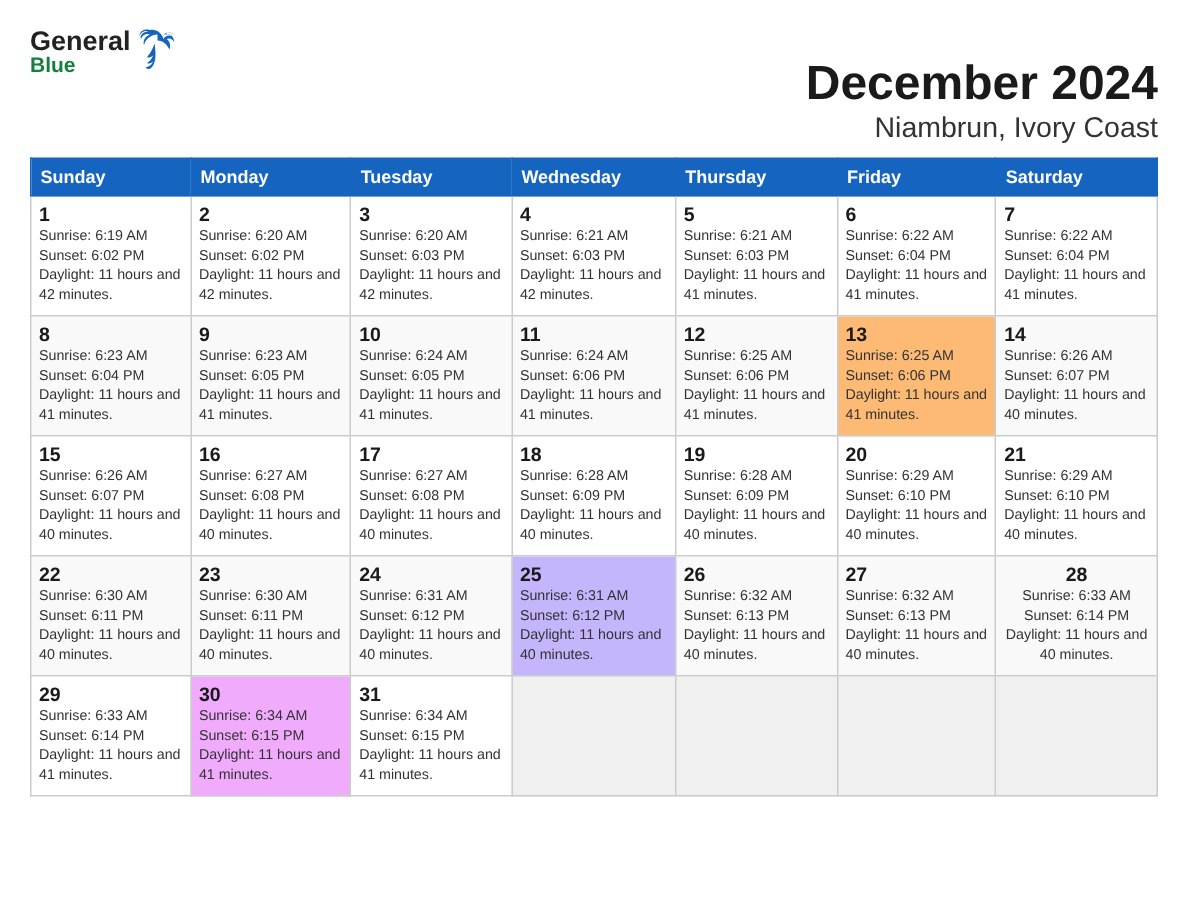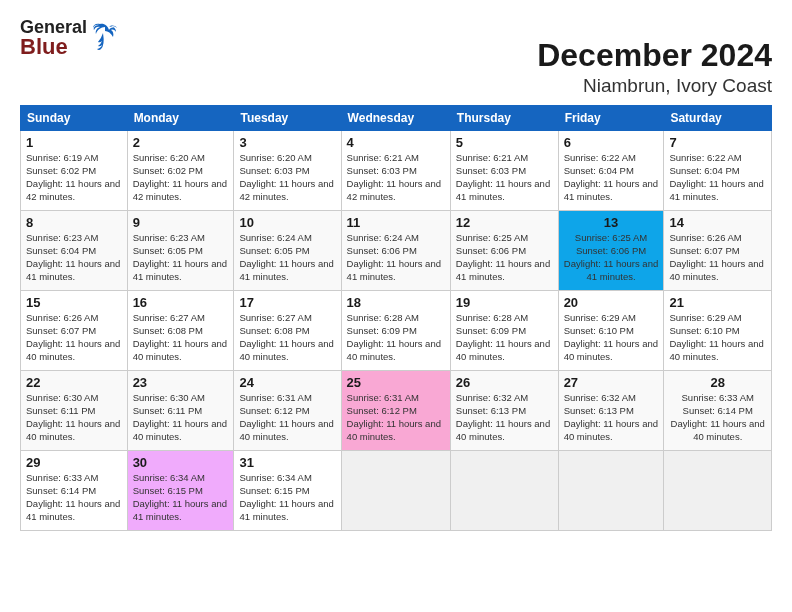--- a/index.html
+++ b/index.html
@@ -88,23 +88,23 @@
       display: flex;
       flex-direction: column;
       line-height: 1;
     }
     .gen-text {
       font-size: 18px;
       font-weight: bold;
       color: #222;
     }
     .blue-text {
-      font-size: 22px;
-      font-weight: bold;
-      color: #7f1d1d;
+      font-size: 14px;
+      font-weight: bold;
+      color: #15803d;
     }
     .bird-svg {
       margin-left: 2px;
       margin-bottom: 2px;
     }
   </style>
 </head>
 <body>
 
 <div class="page">
@@ -186,21 +186,21 @@
             <div class="day-info">Sunrise: 6:24 AM<br>Sunset: 6:05 PM<br>Daylight: 11 hours and 41 minutes.</div>
           </td>
           <td style="background: rgb(249, 249, 249);">
             <span class="day-number">11</span>
             <div class="day-info">Sunrise: 6:24 AM<br>Sunset: 6:06 PM<br>Daylight: 11 hours and 41 minutes.</div>
           </td>
           <td style="background: rgb(249, 249, 249);">
             <span class="day-number">12</span>
             <div class="day-info">Sunrise: 6:25 AM<br>Sunset: 6:06 PM<br>Daylight: 11 hours and 41 minutes.</div>
           </td>
-          <td style="background: #0ea5e9; text-align: center;">
+          <td style="background: #fdba74;">
             <span class="day-number">13</span>
             <div class="day-info">Sunrise: 6:25 AM<br>Sunset: 6:06 PM<br>Daylight: 11 hours and 41 minutes.</div>
           </td>
           <td style="background: rgb(249, 249, 249);">
             <span class="day-number">14</span>
             <div class="day-info">Sunrise: 6:26 AM<br>Sunset: 6:07 PM<br>Daylight: 11 hours and 40 minutes.</div>
           </td>
         </tr>
         <tr>
           <td style="background: rgb(255, 255, 255);">
@@ -238,21 +238,21 @@
             <div class="day-info">Sunrise: 6:30 AM<br>Sunset: 6:11 PM<br>Daylight: 11 hours and 40 minutes.</div>
           </td>
           <td style="background: rgb(249, 249, 249);">
             <span class="day-number">23</span>
             <div class="day-info">Sunrise: 6:30 AM<br>Sunset: 6:11 PM<br>Daylight: 11 hours and 40 minutes.</div>
           </td>
           <td style="background: rgb(249, 249, 249);">
             <span class="day-number">24</span>
             <div class="day-info">Sunrise: 6:31 AM<br>Sunset: 6:12 PM<br>Daylight: 11 hours and 40 minutes.</div>
           </td>
-          <td style="background: #f9a8d4;">
+          <td style="background: #c4b5fd;">
             <span class="day-number">25</span>
             <div class="day-info">Sunrise: 6:31 AM<br>Sunset: 6:12 PM<br>Daylight: 11 hours and 40 minutes.</div>
           </td>
           <td style="background: rgb(249, 249, 249);">
             <span class="day-number">26</span>
             <div class="day-info">Sunrise: 6:32 AM<br>Sunset: 6:13 PM<br>Daylight: 11 hours and 40 minutes.</div>
           </td>
           <td style="background: rgb(249, 249, 249);">
             <span class="day-number">27</span>
             <div class="day-info">Sunrise: 6:32 AM<br>Sunset: 6:13 PM<br>Daylight: 11 hours and 40 minutes.</div>

